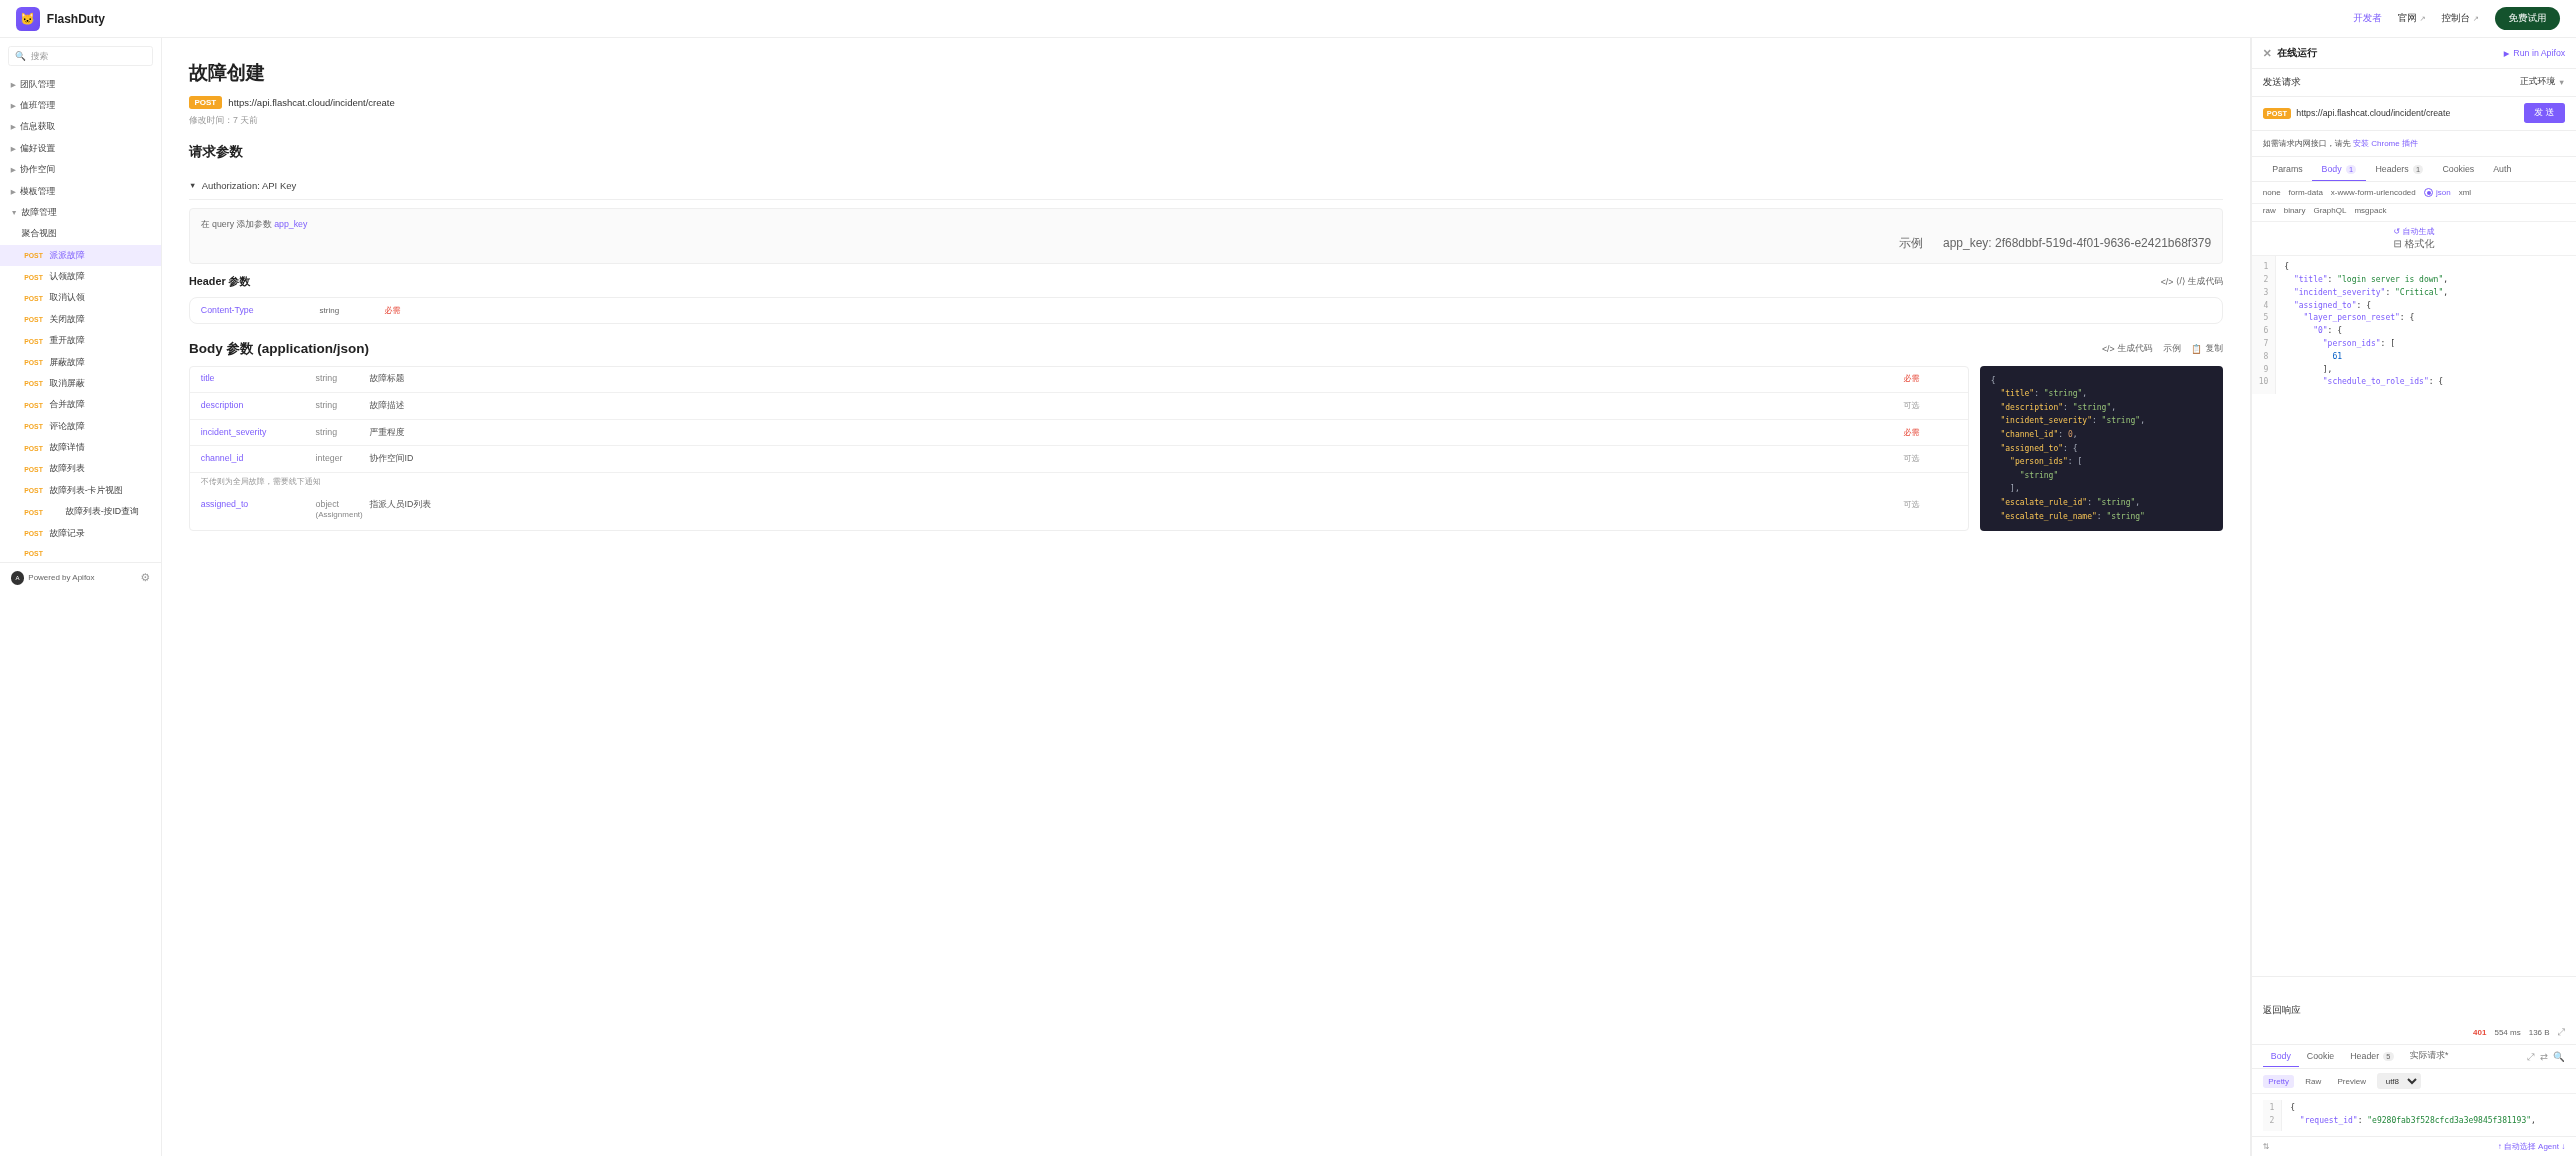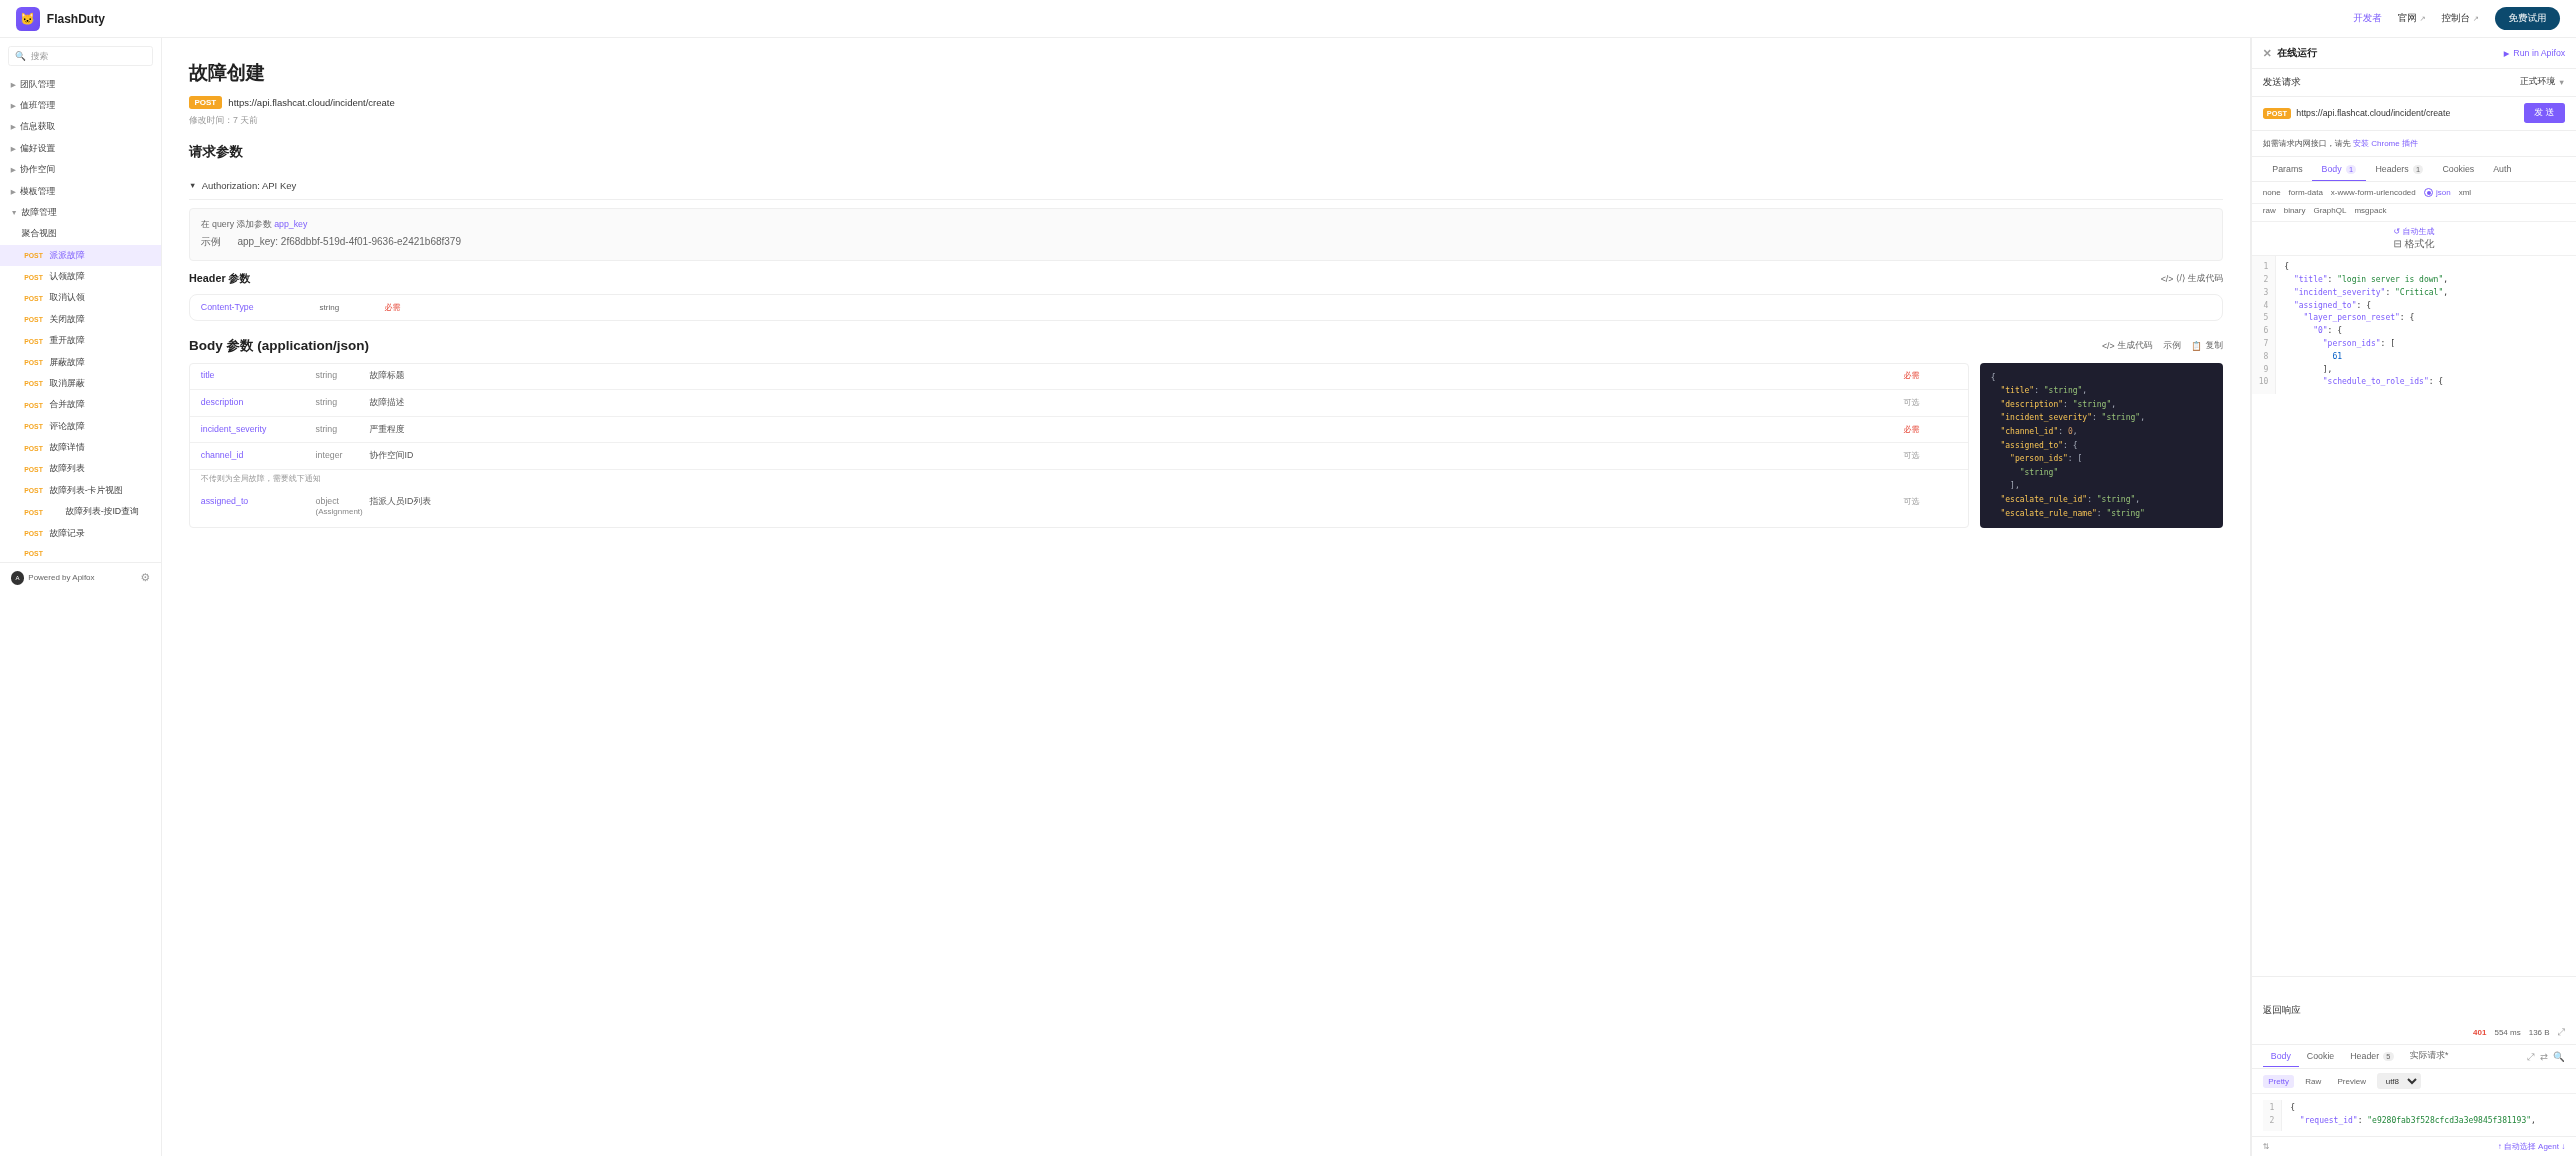--- a/index.html
+++ b/index.html
@@ -7,21 +7,21 @@
 
     
     .top-nav { display: flex; align-items: center; justify-content: space-between; padding: 0 16px; height: 38px; border-bottom: 0.7px solid #eee; flex-shrink: 0; }
     .top-nav-left { display: flex; align-items: center; gap: 6.8px; }
     .logo-icon { width: 24px; height: 24px; border-radius: 5.4px; background: linear-gradient(135deg, #7c5cfc, #6c4cf0); display: flex; align-items: center; justify-content: center; color: white; font-size: 12px; }
     .logo-text { font-size: 12px; font-weight: 600; color: #222; }
     .top-nav-right { display: flex; align-items: center; gap: 16px; }
     .nav-link { color: #7c5cfc; font-size: 9.5px; cursor: pointer; text-decoration: none; }
     .nav-link-plain { color: #333; font-size: 9.5px; cursor: pointer; display: flex; align-items: center; gap: 2.7px; }
     .nav-link-arrow { font-size: 7.4px; color: #999; }
-    .btn-free-trial { background: #0c4a6e; color: white; border: none; border-radius: 13.5px; padding: 5.4px 13.5px; font-size: 9.5px; cursor: pointer; }
+    .btn-free-trial { background: #14532d; color: white; border: none; border-radius: 13.5px; padding: 5.4px 13.5px; font-size: 9.5px; cursor: pointer; }
 
     
     .body-layout { display: flex; flex: 1; overflow: hidden; }
 
     
     .sidebar { width: 162px; border-right: 0.7px solid #eee; overflow-y: auto; flex-shrink: 0; padding: 8px 0; }
     .sidebar-search { margin: 0 8px 8px; padding: 4px 6.8px; border: 0.7px solid #eee; border-radius: 2.7px; display: flex; align-items: center; gap: 4px; color: #999; font-size: 8.8px; cursor: text; }
     .sidebar-search input { border: none; outline: none; background: transparent; font-size: 8.8px; color: #333; flex: 1; }
     .sidebar-search input::placeholder { color: #999; }
     .sidebar-item { display: flex; align-items: center; padding: 4.7px 10.8px; cursor: pointer; font-size: 8.8px; color: #444; gap: 4px; }
@@ -38,21 +38,21 @@
     .url-text { color: #333; font-size: 9.5px; }
     .modify-time { color: #999; font-size: 8.8px; margin-bottom: 16px; }
 
     .section-title { font-size: 13.5px; font-weight: 600; margin-bottom: 10.8px; color: #222; }
     .collapsible-header { display: flex; align-items: center; gap: 5.4px; padding: 8px 0; border-bottom: 0.7px solid #eee; cursor: pointer; font-size: 9.5px; color: #444; margin-bottom: 8px; }
     .collapsible-header .chevron { font-size: 7.4px; }
 
     .auth-detail { background: #fafafa; border: 0.7px solid #eee; border-radius: 4px; padding: 10.8px; margin-bottom: 10.8px; }
     .auth-label { color: #666; font-size: 8.8px; margin-bottom: 4px; }
     .auth-label span.highlight { color: #7c5cfc; }
-    .auth-example { color: #666; font-size: 10px; }
+    .auth-example { color: #666; font-size: 12px; text-align: right; }
 
     .params-header { display: flex; align-items: center; justify-content: space-between; margin-bottom: 8px; }
     .generate-code-btn { display: flex; align-items: center; gap: 2.7px; color: #666; font-size: 8.8px; cursor: pointer; }
 
     .header-table { width: 100%; border: 0.7px solid #eee; border-radius: 8px; overflow: hidden; margin-bottom: 16px; }
     .header-row { display: grid; grid-template-columns: 108px 54px 54px; padding: 6.8px 10.8px; font-size: 8.8px; border-bottom: 0.7px solid #eee; align-items: center; gap: 10.8px; }
     .header-row:last-child { border-bottom: none; }
     .field-name { color: #7c5cfc; font-size: 8.8px; }
     .field-type { color: #666; font-size: 8px; }
     .required-badge { color: #e74c3c; font-size: 8px; }

